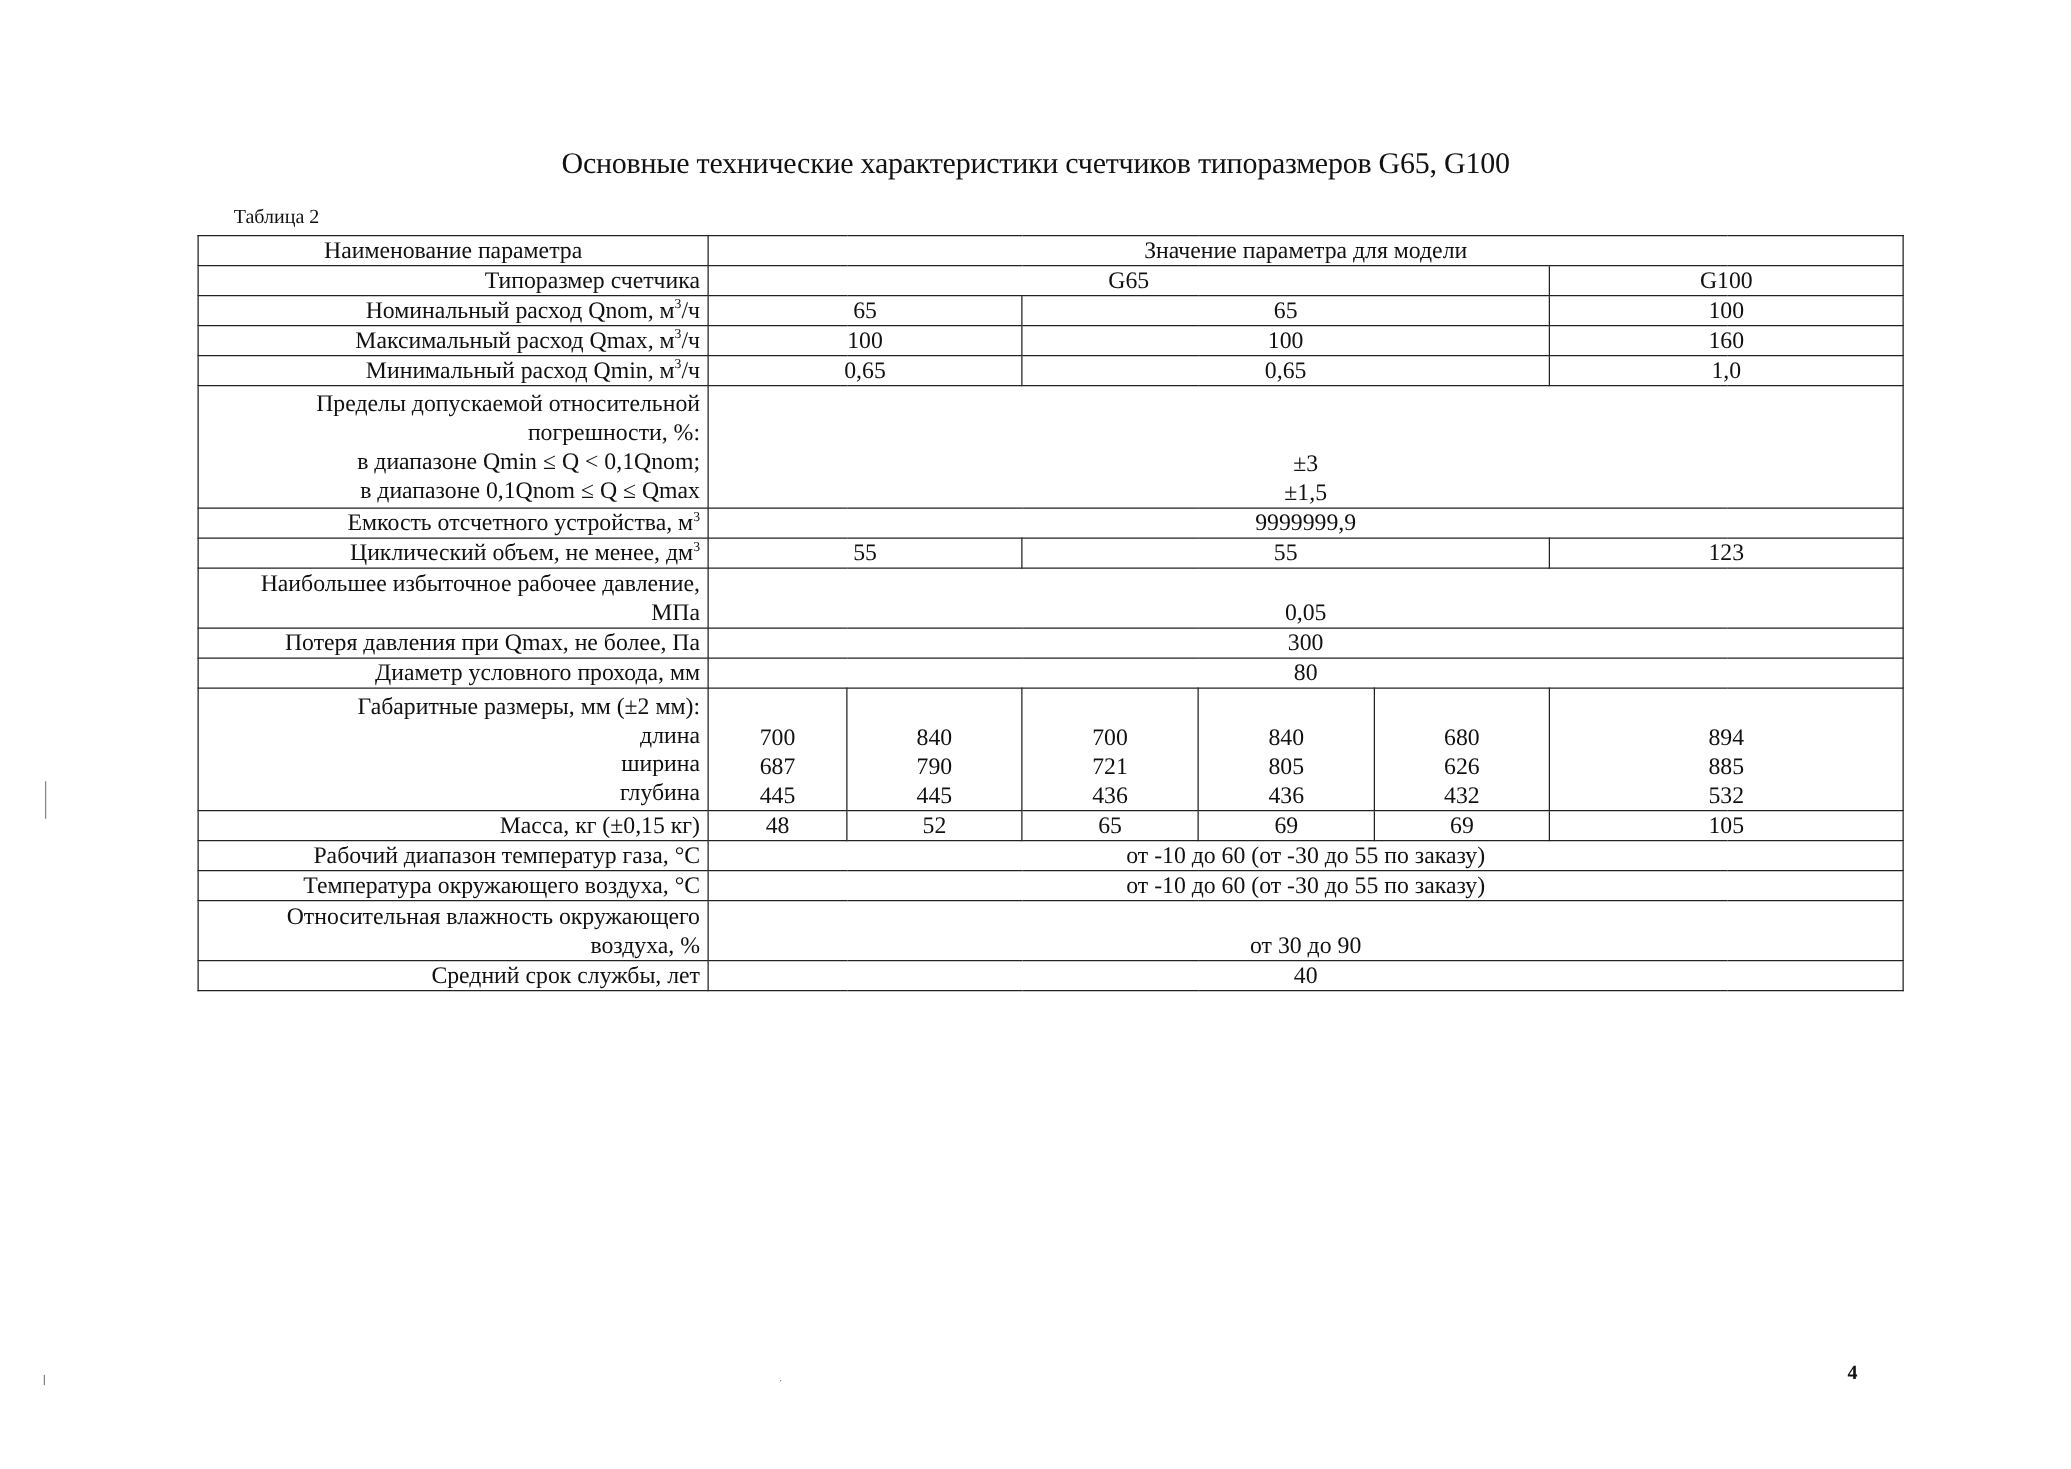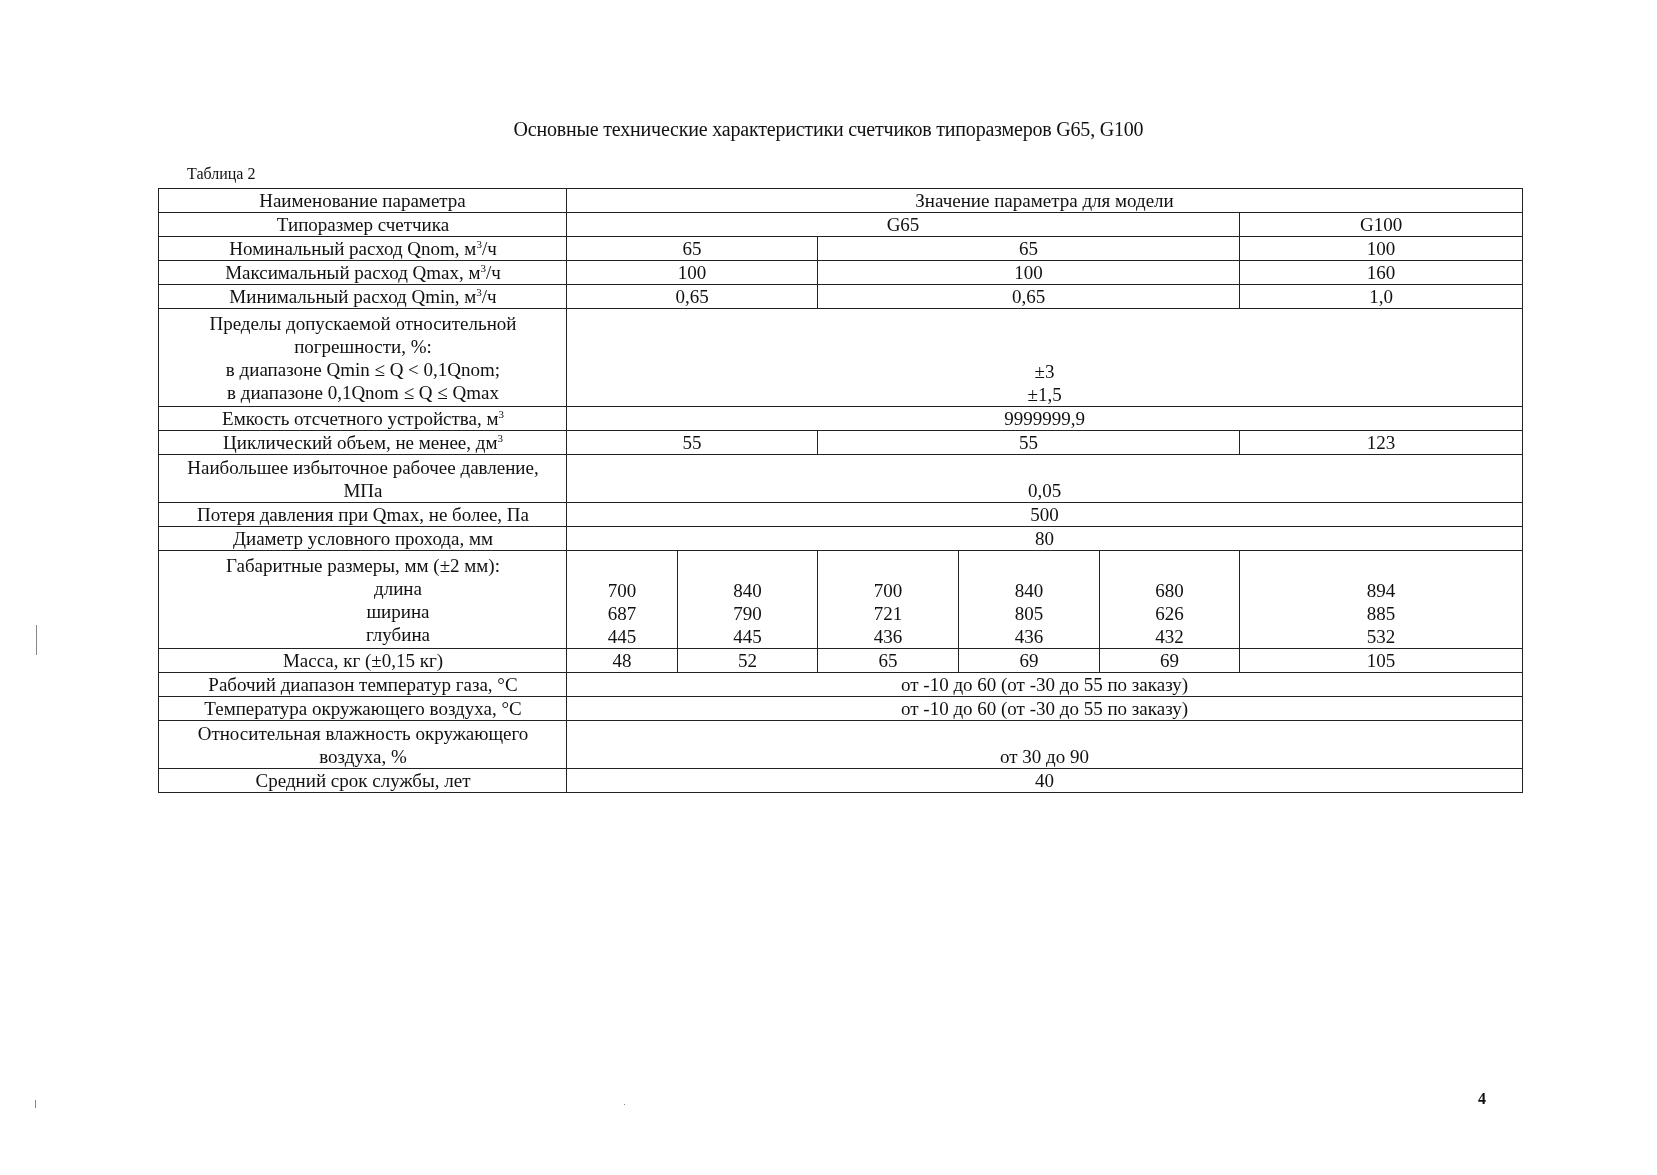--- a/index.html
+++ b/index.html
@@ -14,21 +14,21 @@
       overflow: hidden;
       font-family: "Liberation Serif", "DejaVu Serif", serif;
       color: #111111;
     }
     .doc-title {
       position: absolute;
       left: 0;
       width: 1657px;
       top: 118px;
       text-align: center;
-      font-size: 20px;
+      font-size: 24px;
       letter-spacing: -0.2px;
     }
     .table-caption {
       position: absolute;
       left: 187px;
       top: 165px;
       font-size: 16px;
     }
     table.spec {
       position: absolute;
@@ -41,21 +41,21 @@
       line-height: 23px;
     }
     table.spec td {
       border: 1.5px solid #222;
       padding: 0 6px;
       vertical-align: middle;
       text-align: center;
       white-space: nowrap;
     }
     table.spec td.param {
-      text-align: center;
+      text-align: right;
       padding-left: 7px;
     }
     table.spec td.wrap {
       white-space: normal;
     }
     table.spec td.bottom {
       vertical-align: bottom;
     }
     .indent {
       display: block;
@@ -155,21 +155,21 @@
     <td colspan="2">123</td>
   </tr>
 
   <tr style="height:48px">
     <td class="param wrap">Наибольшее избыточное рабочее давление, МПа</td>
     <td colspan="7" class="bottom">0,05</td>
   </tr>
 
   <tr style="height:24px">
     <td class="param">Потеря давления при Qmax, не более, Па</td>
-    <td colspan="7">500</td>
+    <td colspan="7">300</td>
   </tr>
 
   <tr style="height:24px">
     <td class="param">Диаметр условного прохода, мм</td>
     <td colspan="7">80</td>
   </tr>
 
 
 
   <tr style="height:98px">

